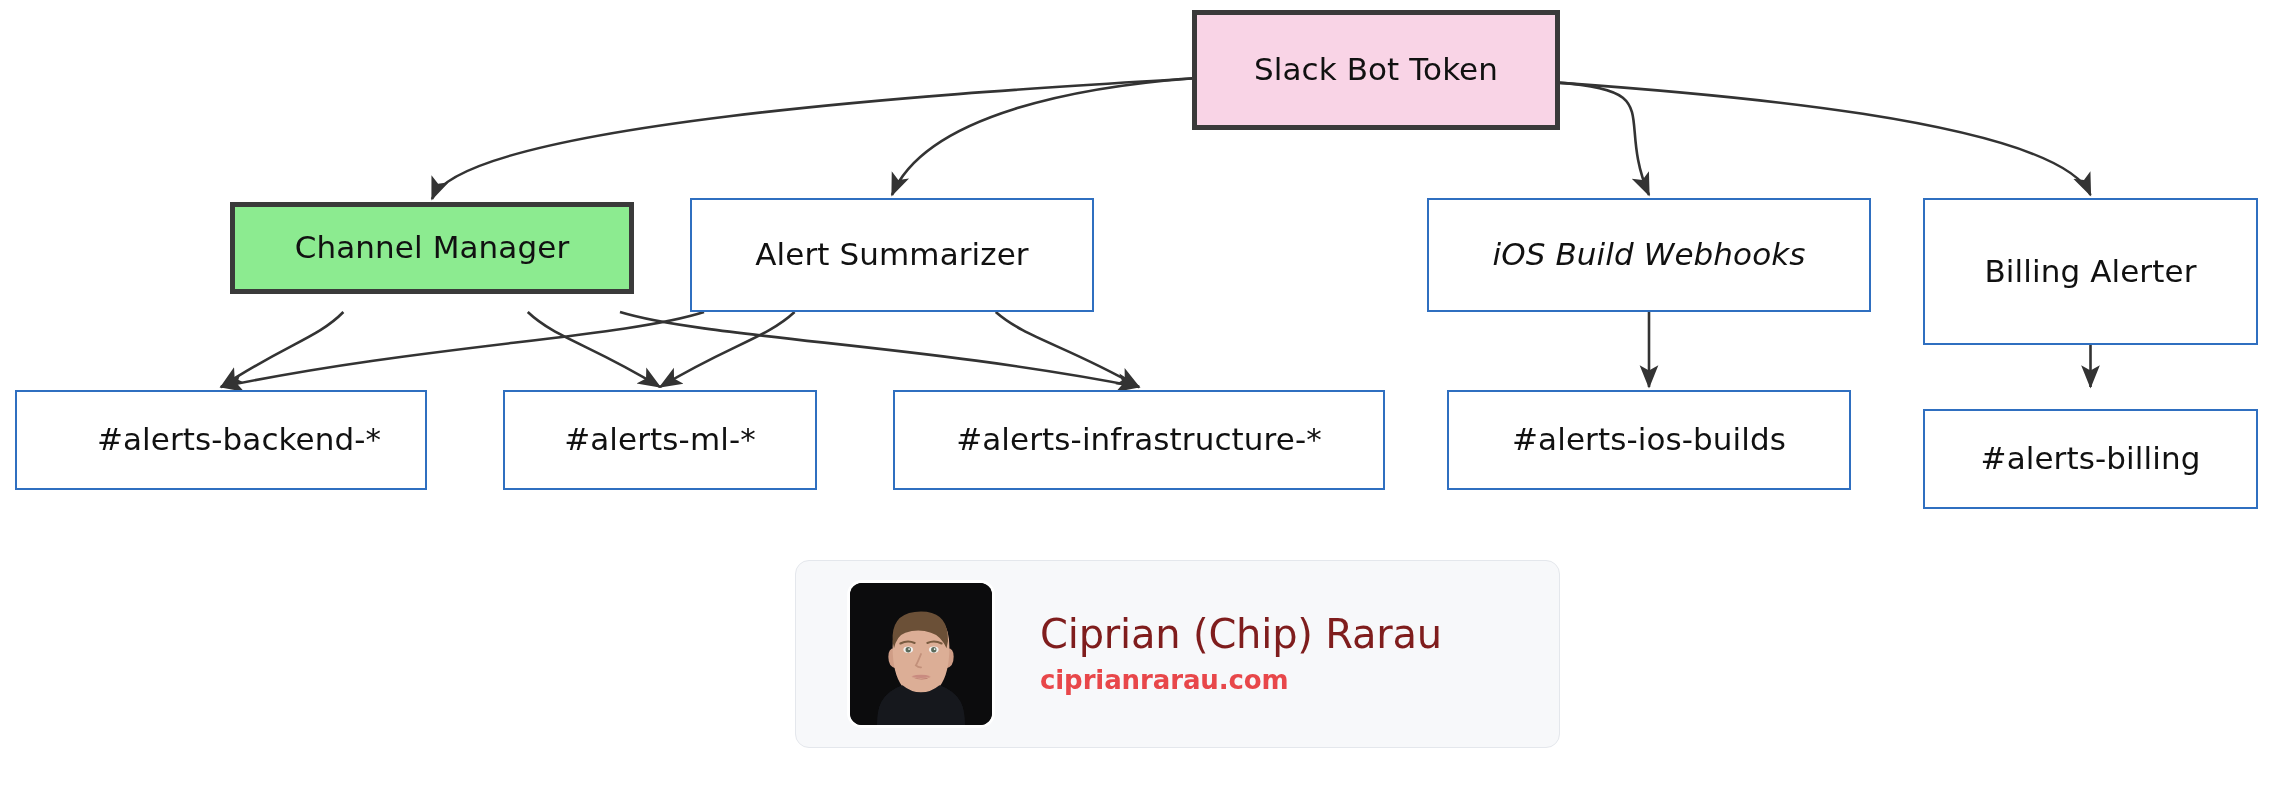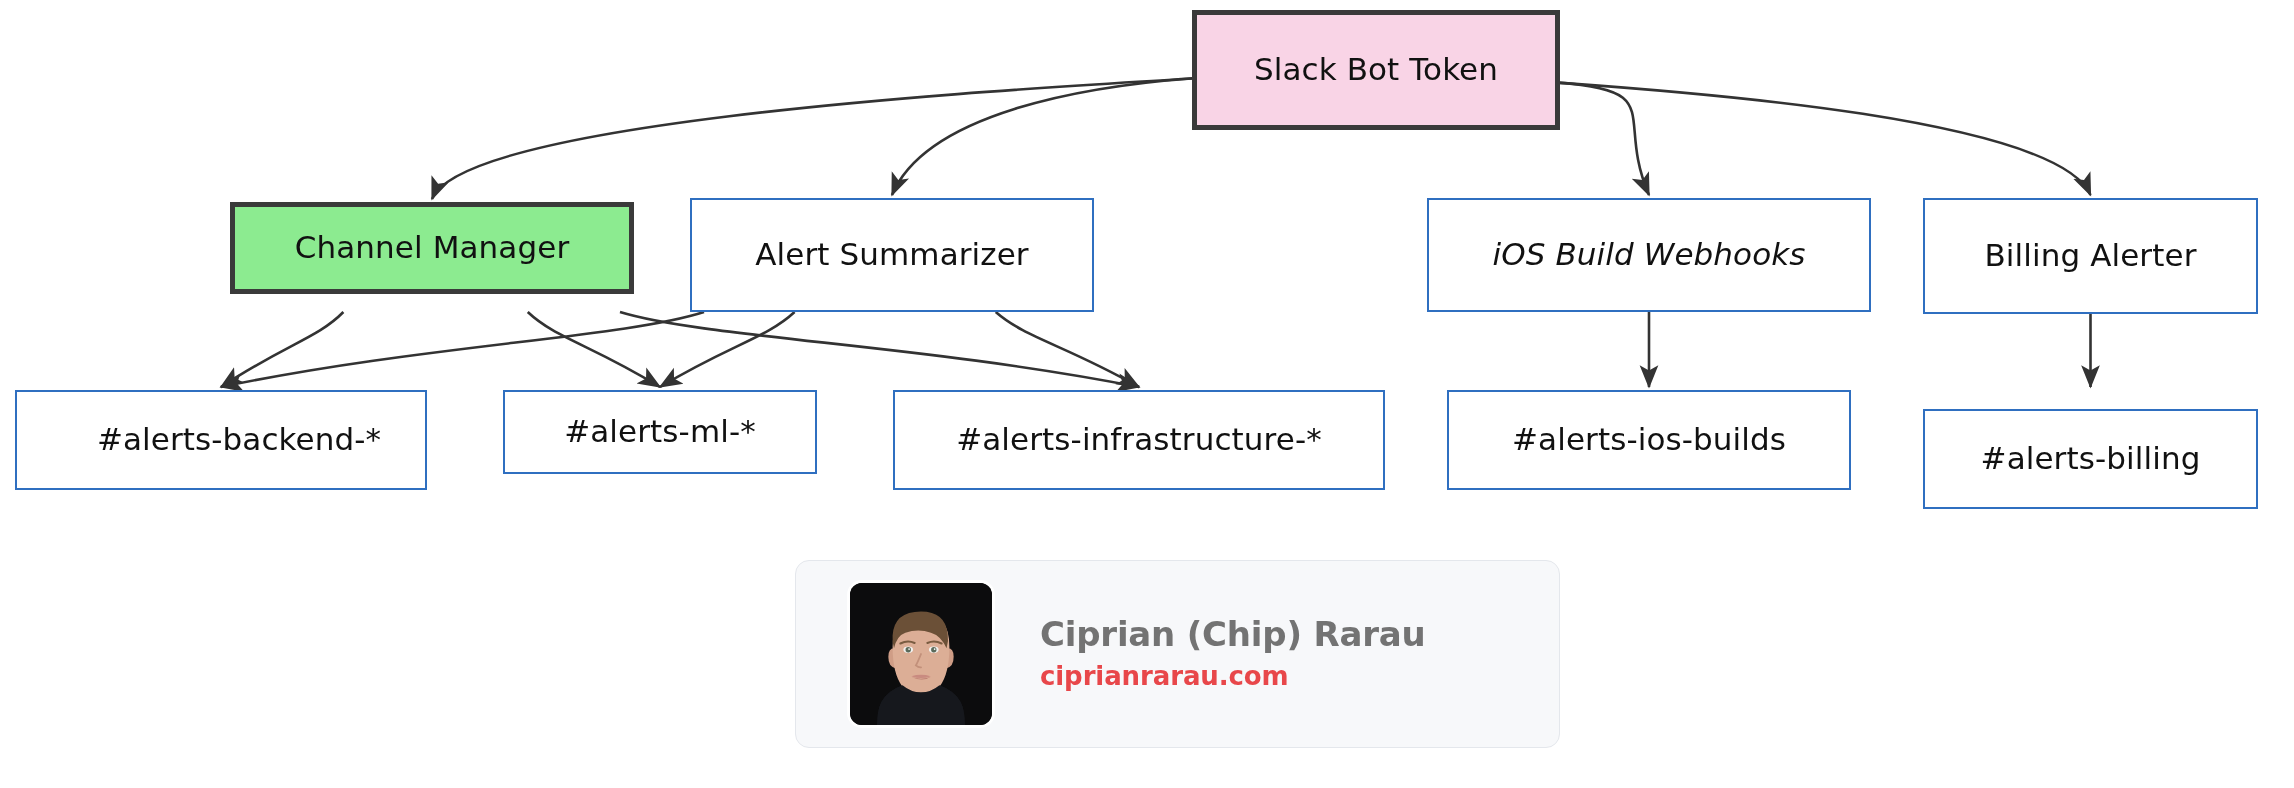--- a/index.html
+++ b/index.html
@@ -83,23 +83,23 @@
     box-shadow: 0 0 0 3px #ffffff;
   }
   #avatar svg { display: block; width: 100%; height: 100%; }
   .card-text {
     margin-left: 48px;
     display: flex;
     flex-direction: column;
     justify-content: center;
   }
   .card-name {
-    font-weight: bold;
-    font-size: 34px;
-    color: #737373;
+    font-weight: normal;
+    font-size: 40px;
+    color: #7f1d1d;
     line-height: 1.18;
     letter-spacing: -0.2px;
   }
   .card-site, .card-role {
     font-weight: bold;
     font-size: 26px;
     color: #e8474a;
     line-height: 1.28;
     letter-spacing: -0.1px;
   }
@@ -138,27 +138,27 @@
       </div>
       <div class="node highlight" style="left: 230px; top: 202px; width: 404px; height: 92px;">
         <span class="node-label">Channel Manager</span>
       </div>
       <div class="node" style="left: 690px; top: 198px; width: 404px; height: 114px;">
         <span class="node-label">Alert Summarizer</span>
       </div>
       <div class="node" style="left: 1427px; top: 198px; width: 444px; height: 114px; font-style: italic;">
         <span class="node-label">iOS Build Webhooks</span>
       </div>
-      <div class="node" style="left: 1923px; top: 198px; width: 335px; height: 116px;">
+      <div class="node" style="left: 1923px; top: 198px; width: 335px; height: 147px;">
         <span class="node-label">Billing Alerter</span>
       </div>
       <div class="node" style="left: 15px; top: 390px; width: 412px; height: 100px; padding-left: 36px;">
         <span class="node-label">#alerts-backend-*</span>
       </div>
-      <div class="node" style="left: 503px; top: 390px; width: 314px; height: 84px;">
+      <div class="node" style="left: 503px; top: 390px; width: 314px; height: 100px;">
         <span class="node-label">#alerts-ml-*</span>
       </div>
       <div class="node" style="left: 893px; top: 390px; width: 492px; height: 100px;">
         <span class="node-label">#alerts-infrastructure-*</span>
       </div>
       <div class="node" style="left: 1447px; top: 390px; width: 404px; height: 100px;">
         <span class="node-label">#alerts-ios-builds</span>
       </div>
       <div class="node" style="left: 1923px; top: 399px; width: 335px; height: 100px; margin-top: 10px;">
         <span class="node-label">#alerts-billing</span>

